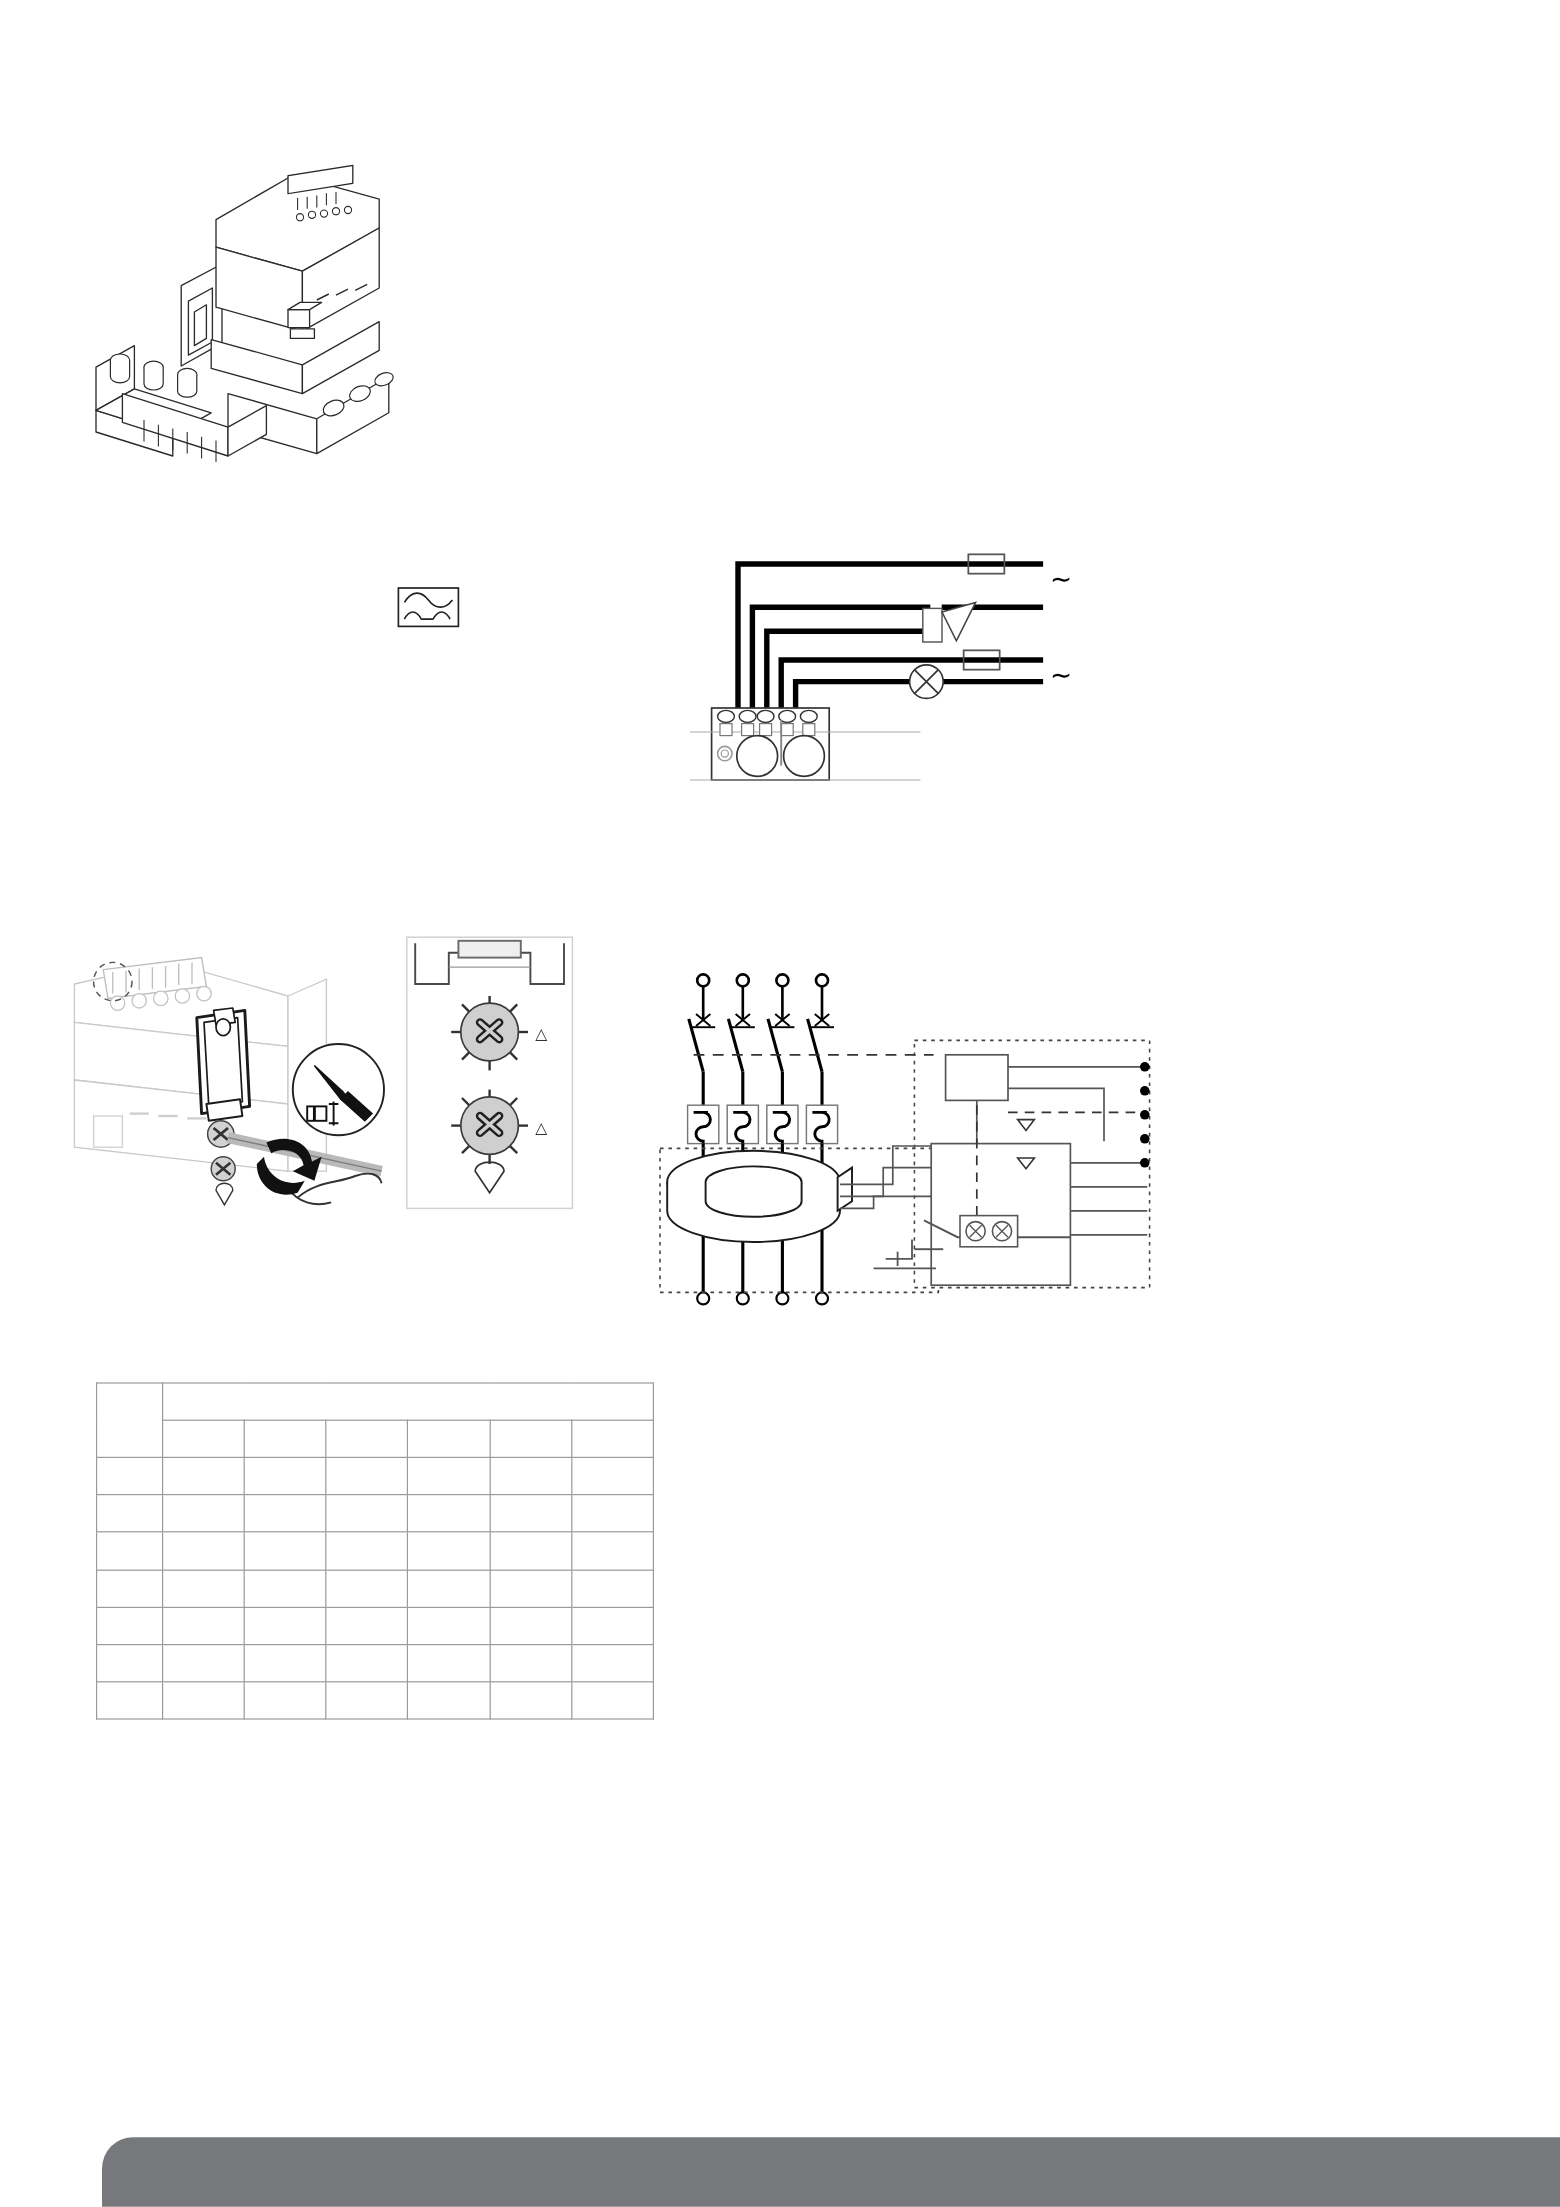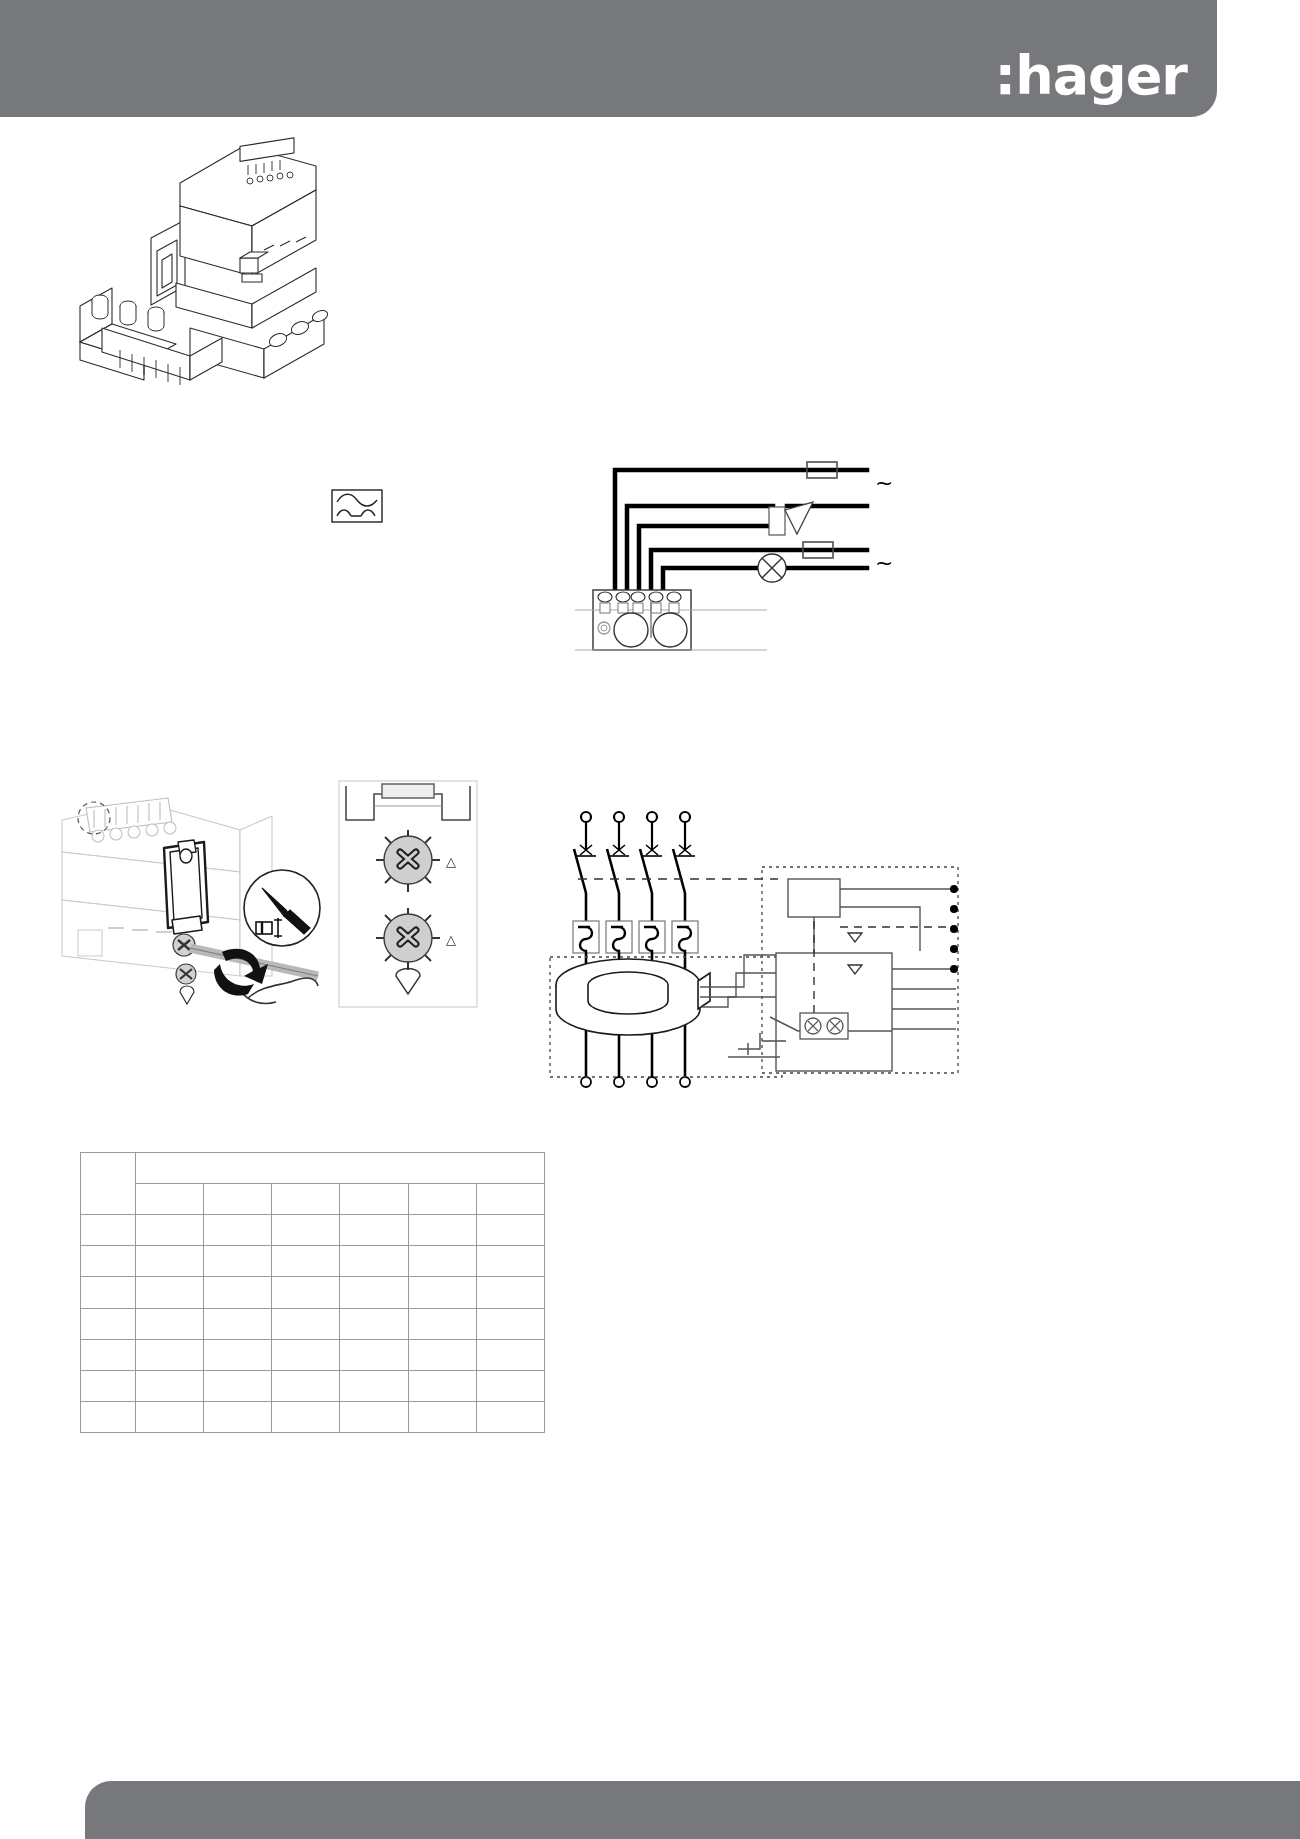--- a/index.html
+++ b/index.html
@@ -21,23 +21,20 @@
   .tablewrap{position:absolute;left:80px;top:1152px;width:465px;height:281px;}
   table.spec{border-collapse:collapse;width:465px;height:281px;table-layout:fixed;}
   table.spec td{border:1px solid #9a9a9a;padding:0;font-size:10px;color:#222;text-align:center;vertical-align:middle;}
   .c0{width:54px;}
 </style>
 </head>
 <body>
 
 <div class="page">
 
-  <div class="header">
-    <div class="brand">:hager</div>
-  </div>
 
   <div class="blk" style="left:72px;top:128px;width:260px;height:265px;">
     <svg width="260" height="265" viewBox="0 0 260 265">
       <g fill="#fff" stroke="#2b2b2b" stroke-width="1.1" stroke-linejoin="round">
 
         <path d="M79,177 L113,158 L113,92 L79,110 Z"></path>
         <path d="M85,168 L105,157 L105,112 L85,123 Z" fill="#fff"></path>
         <path d="M90,160 L100,154 L100,126 L90,132 Z"></path>
 
         <path d="M108,55 L172,18 L244,38 L244,62 L180,98 L108,78 Z"></path>

